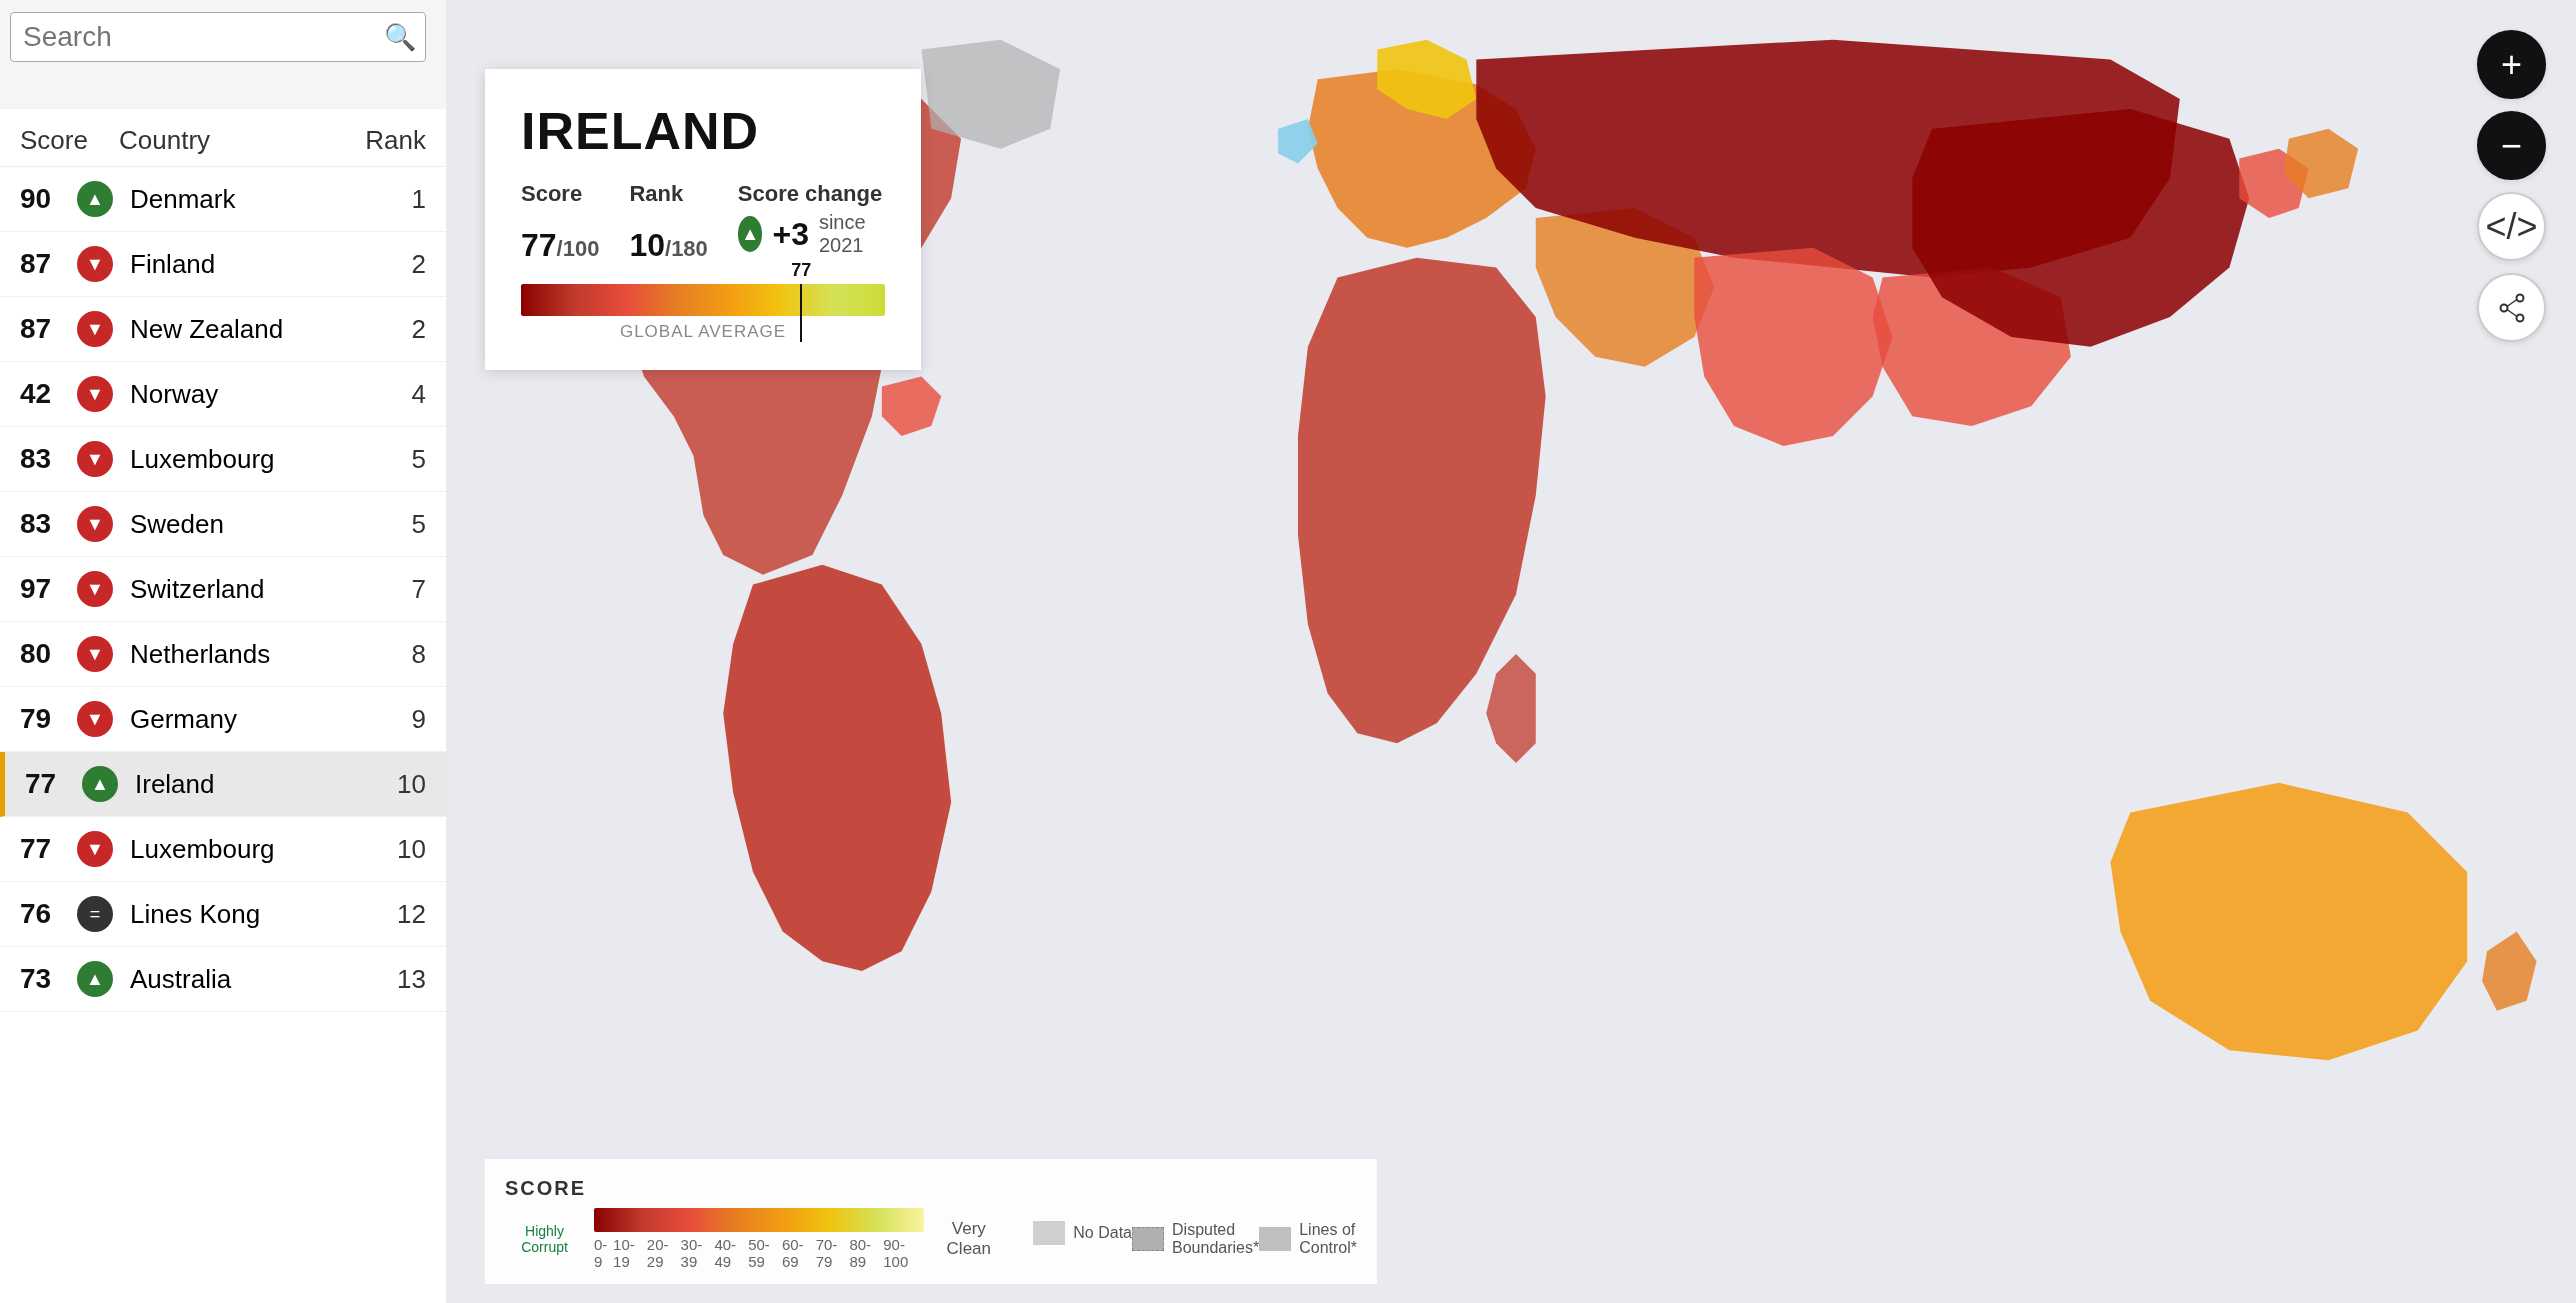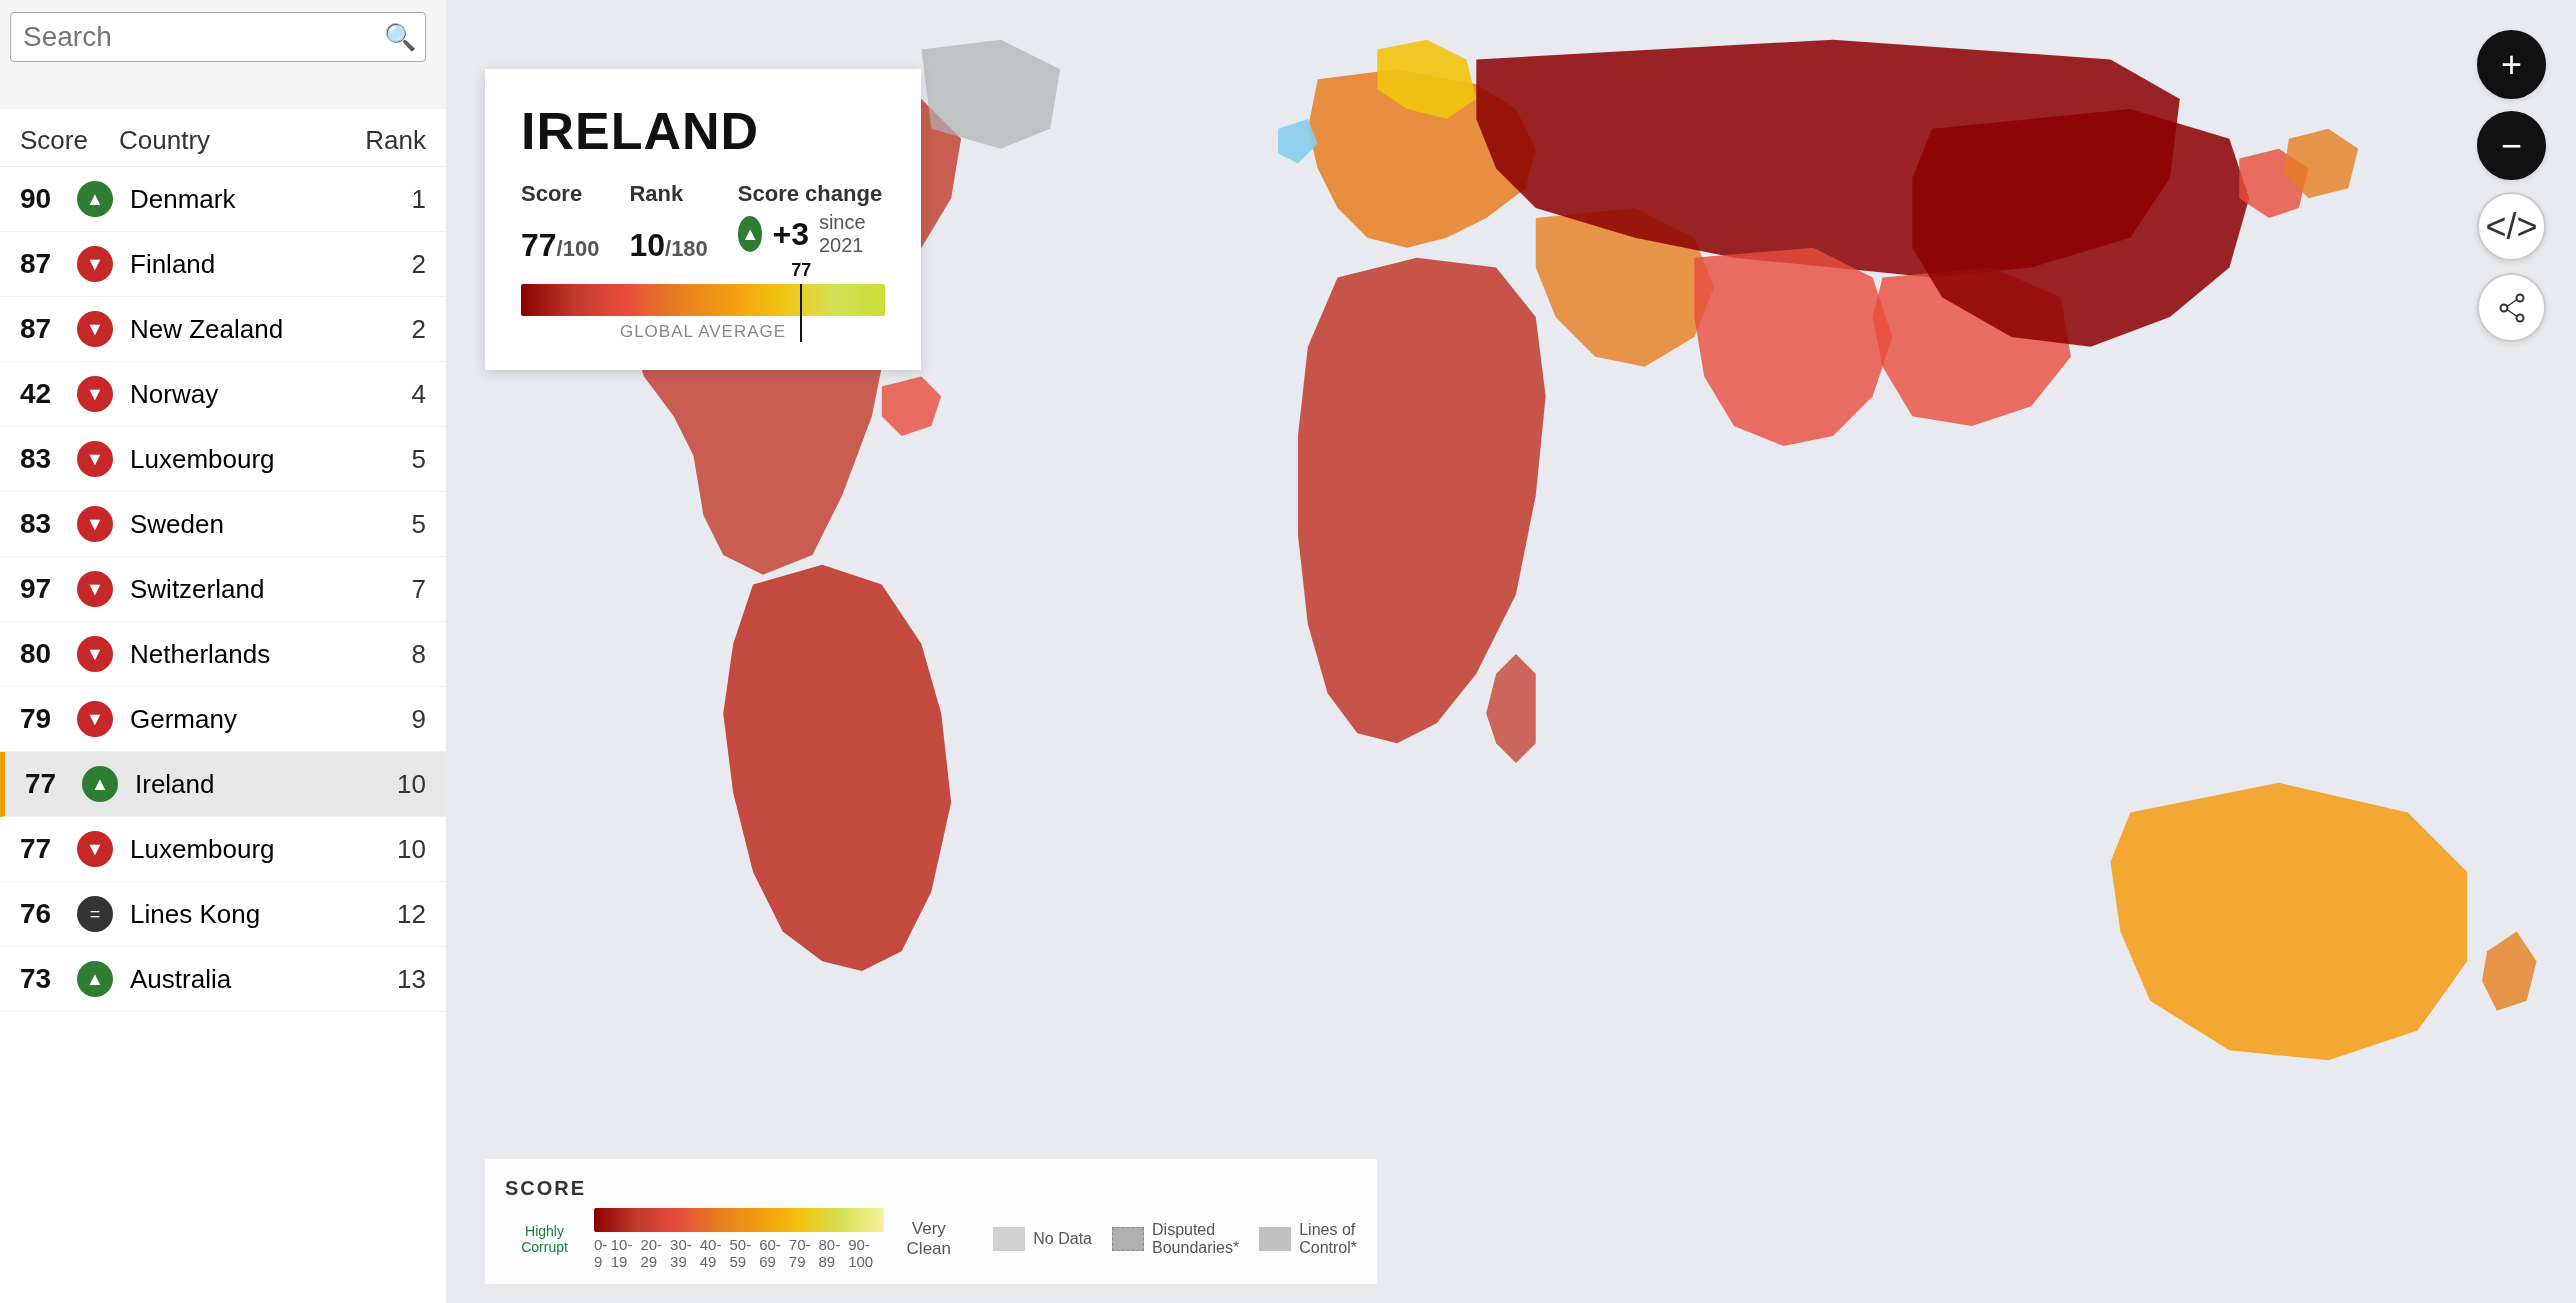--- a/index.html
+++ b/index.html
@@ -280,23 +280,22 @@
     }
     .legend-ticks {
       display: flex;
       justify-content: space-between;
       margin-top: 4px;
       font-size: 15px;
       color: #666;
     }
     .legend-extra {
       display: flex;
-      gap: 20px;
       margin-left: 20px;
-      align-items: center;
+      align-items: flex-start;
     }
     .legend-extra-item {
       display: flex;
       align-items: center;
       gap: 8px;
       font-size: 16px;
       color: #555;
     }
     .legend-swatch {
       width: 32px;

